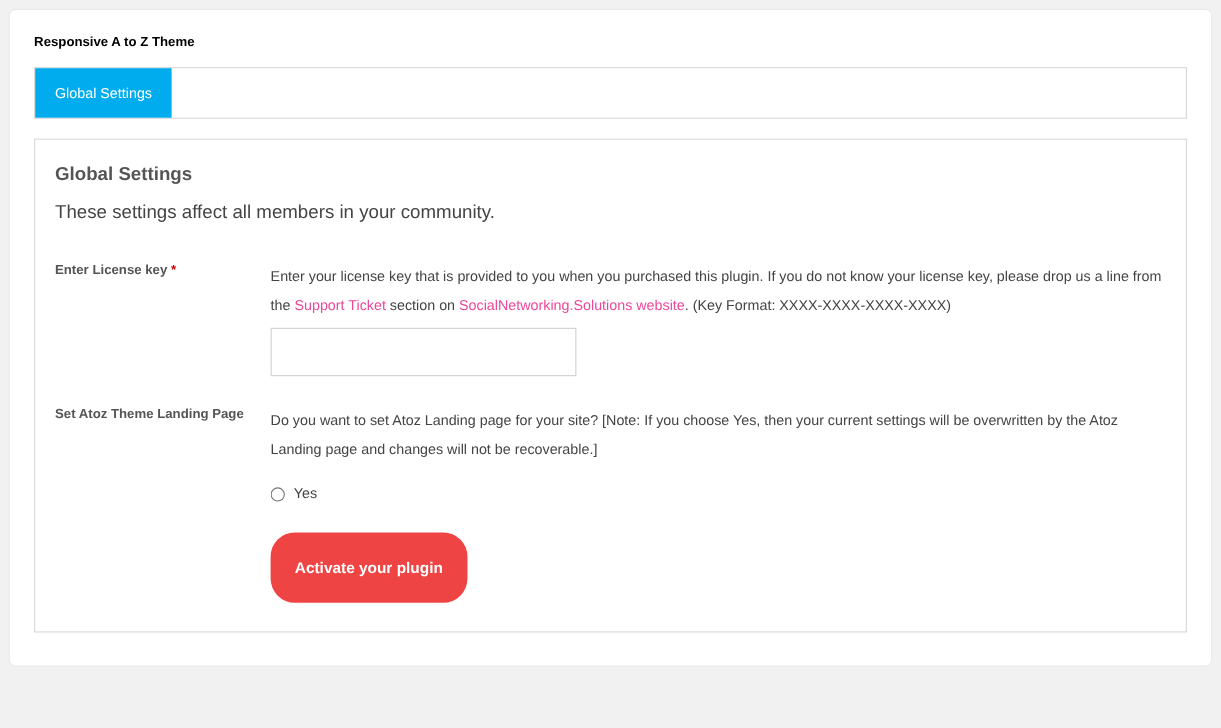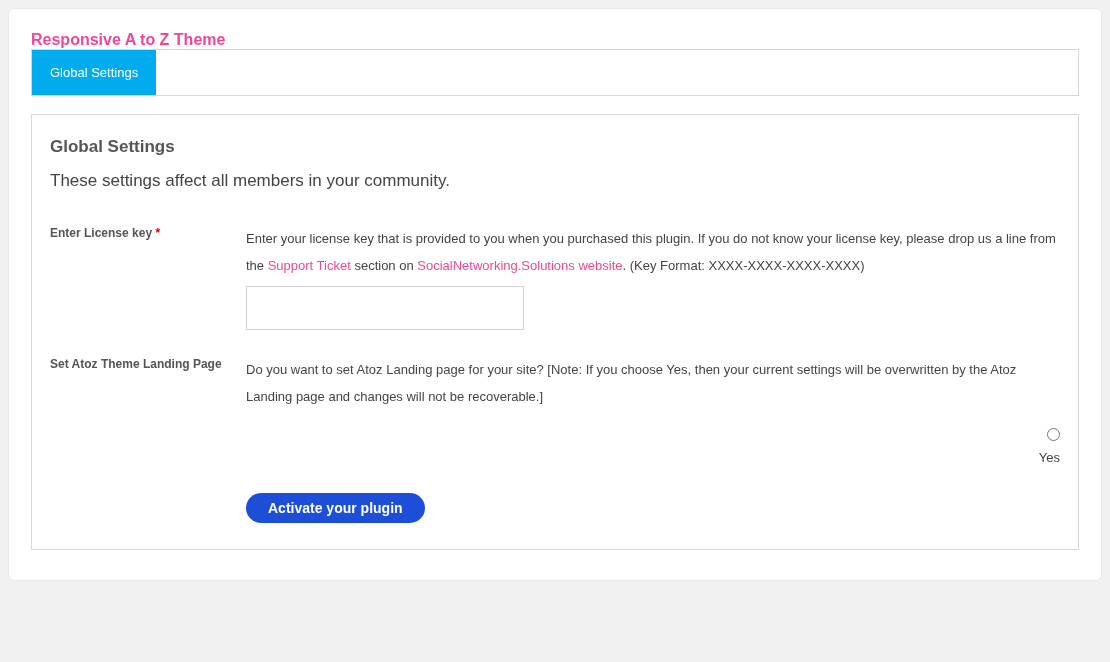--- a/index.html
+++ b/index.html
@@ -12,23 +12,24 @@
       background: #f1f1f1;
       padding: 8px;
     }
     .card {
       background: #ffffff;
       border-radius: 6px;
       padding: 22px 22px 30px 22px;
       border: 1px solid #e9e9e9;
     }
     .page-title {
-      font-size: 16px;
+      font-size: 12px;
       font-weight: bold;
-      color: #ec4899;
+      color: #000000;
+      margin-bottom: 16px;
     }
     .tabs {
       border: 1px solid #d8d8d8;
       display: flex;
       margin-bottom: 18px;
     }
     .tab {
       padding: 15px 18px;
       font-size: 13px;
       cursor: pointer;
@@ -83,43 +84,42 @@
       display: block;
       margin-top: 6px;
       border: 1px solid #cfcfcf;
       padding: 6px 8px;
       width: 278px;
       height: 44px;
       font-size: 13px;
     }
     .radio-option {
       display: flex;
-      align-items: flex-end;
+      align-items: center;
       gap: 8px;
       margin-top: 8px;
       line-height: 1.4;
-      flex-direction: column;
     }
     .radio-option input[type="radio"] {
       margin: 0;
     }
     .radio-option label {
       font-size: 13px;
       color: #444444;
     }
     .button-row {
       margin-left: 196px;
       margin-top: 12px;
     }
     .btn-primary {
-      background: #1d4ed8;
+      background: #ef4444;
       color: #ffffff;
       border: none;
       border-radius: 22px;
-      padding: 7px 22px;
+      padding: 24px 22px;
       font-size: 14px;
       font-weight: bold;
       cursor: pointer;
     }
   </style>
 </head>
 <body>
 
 <div class="card">
 

